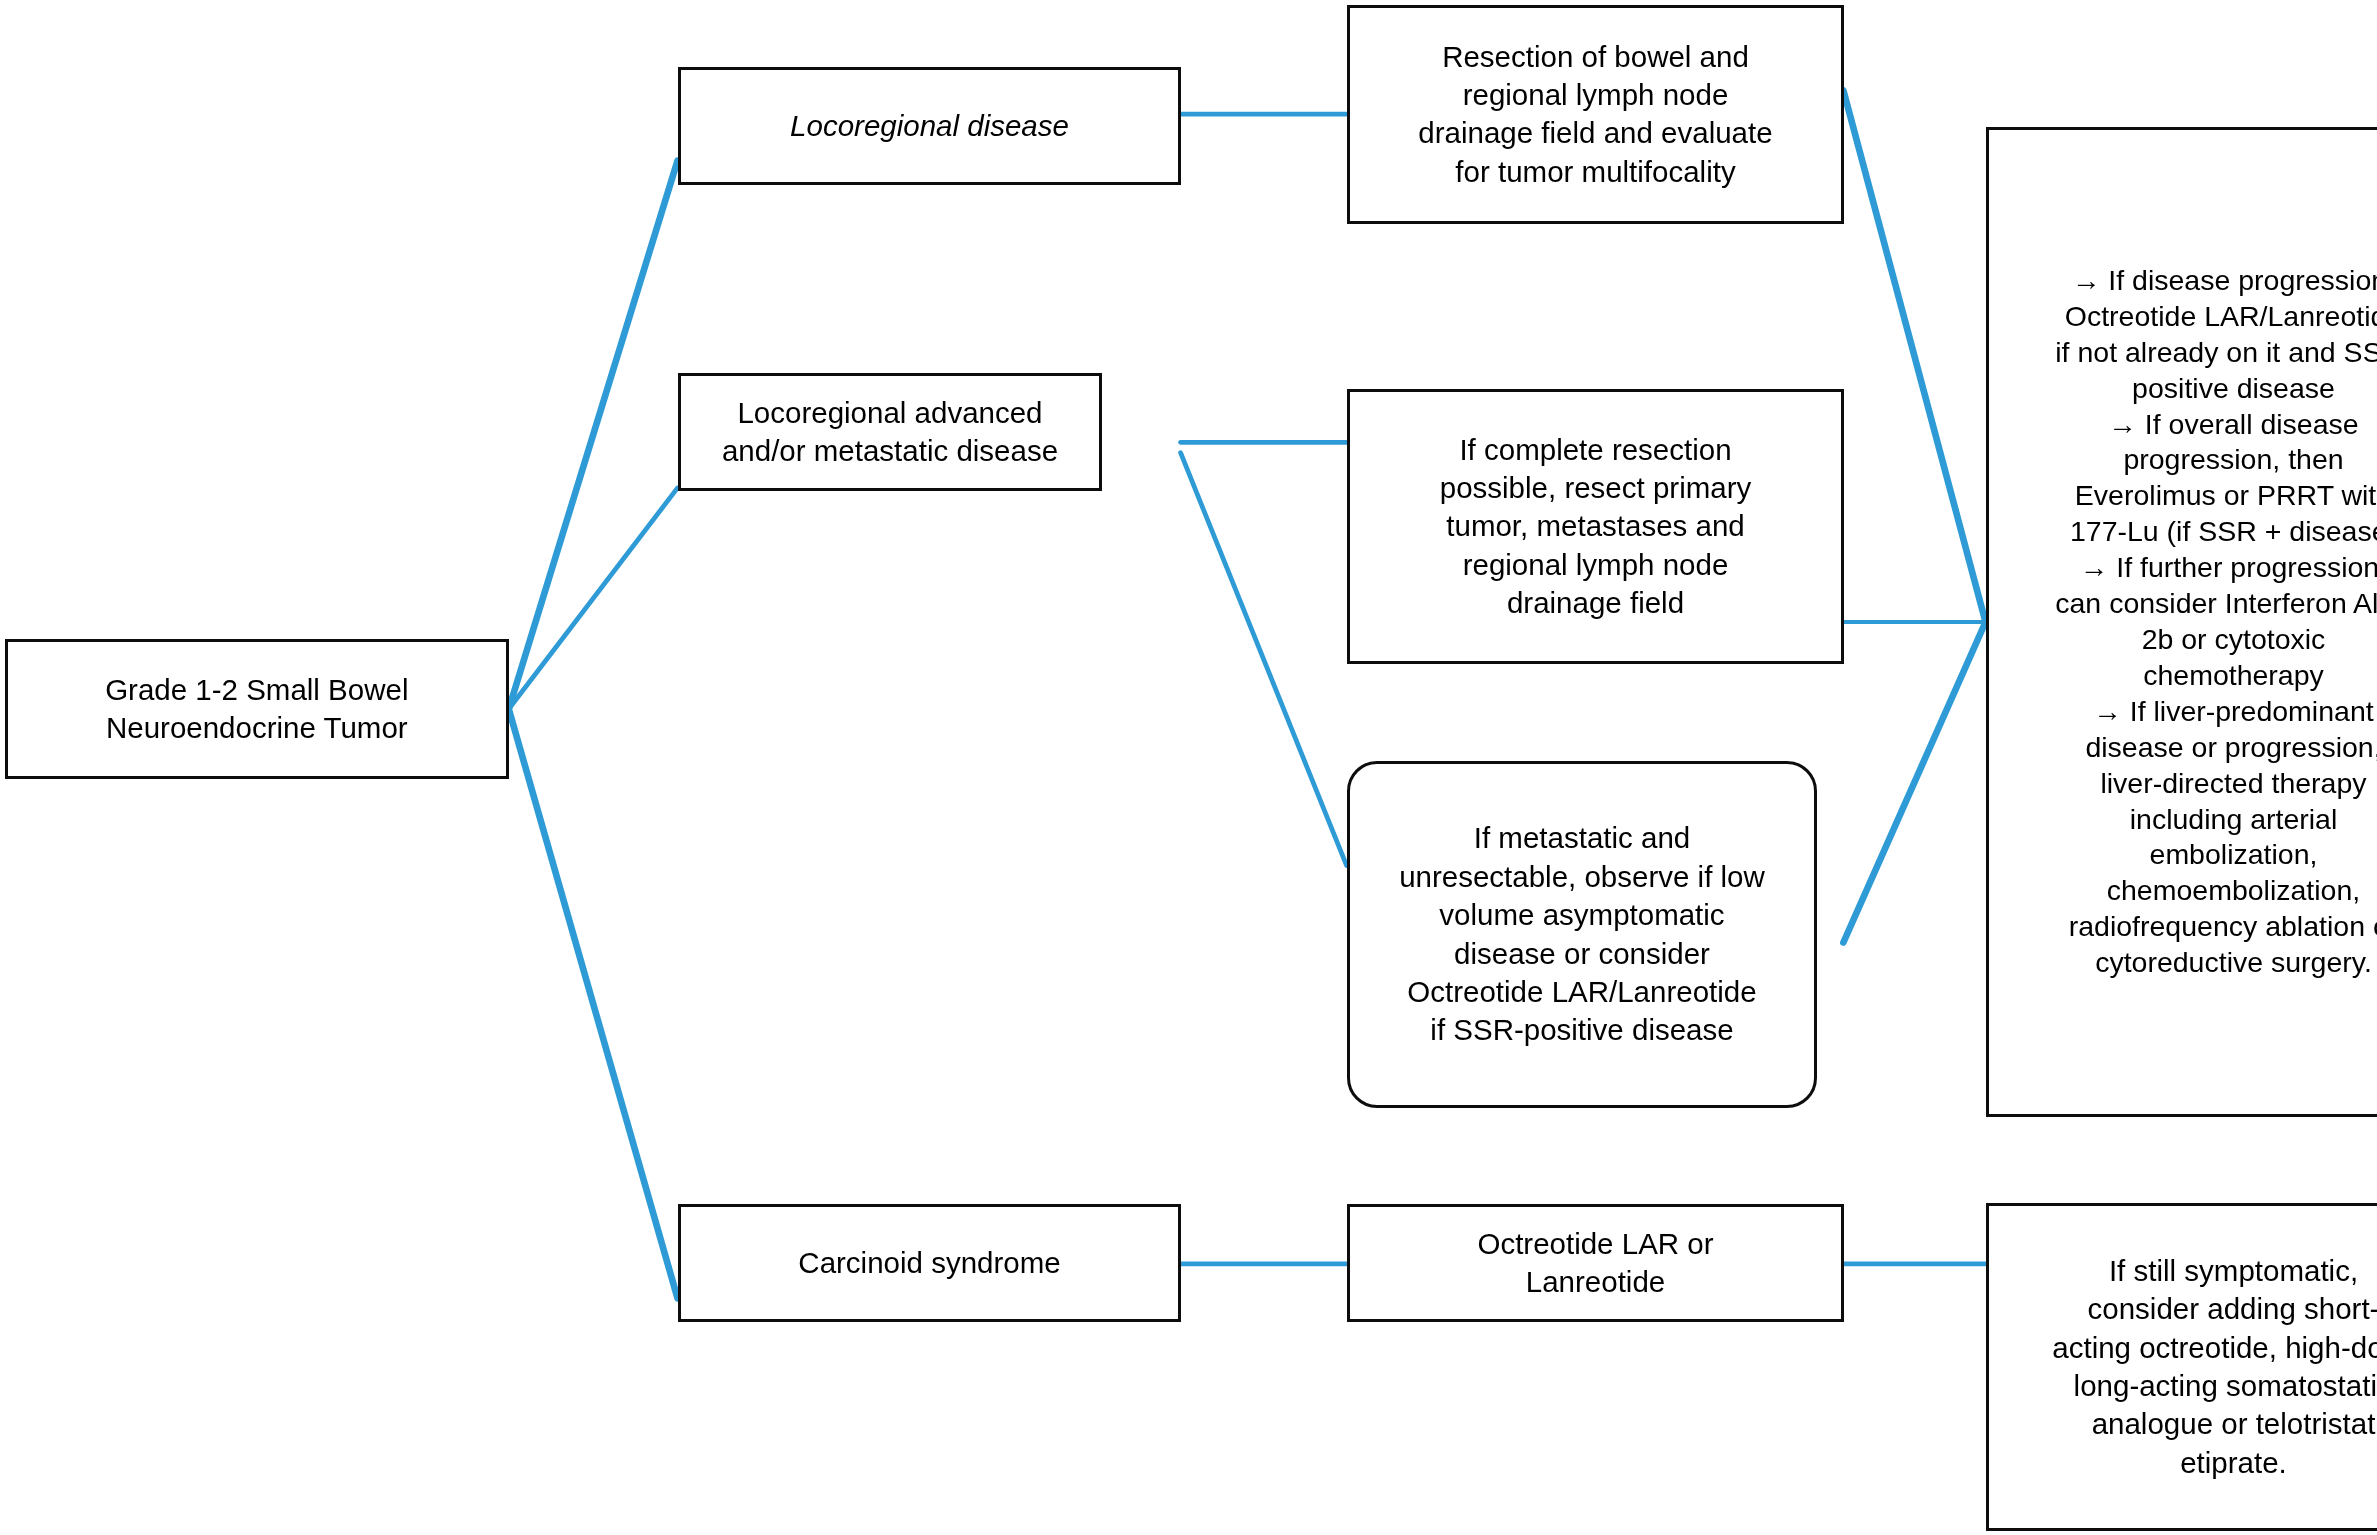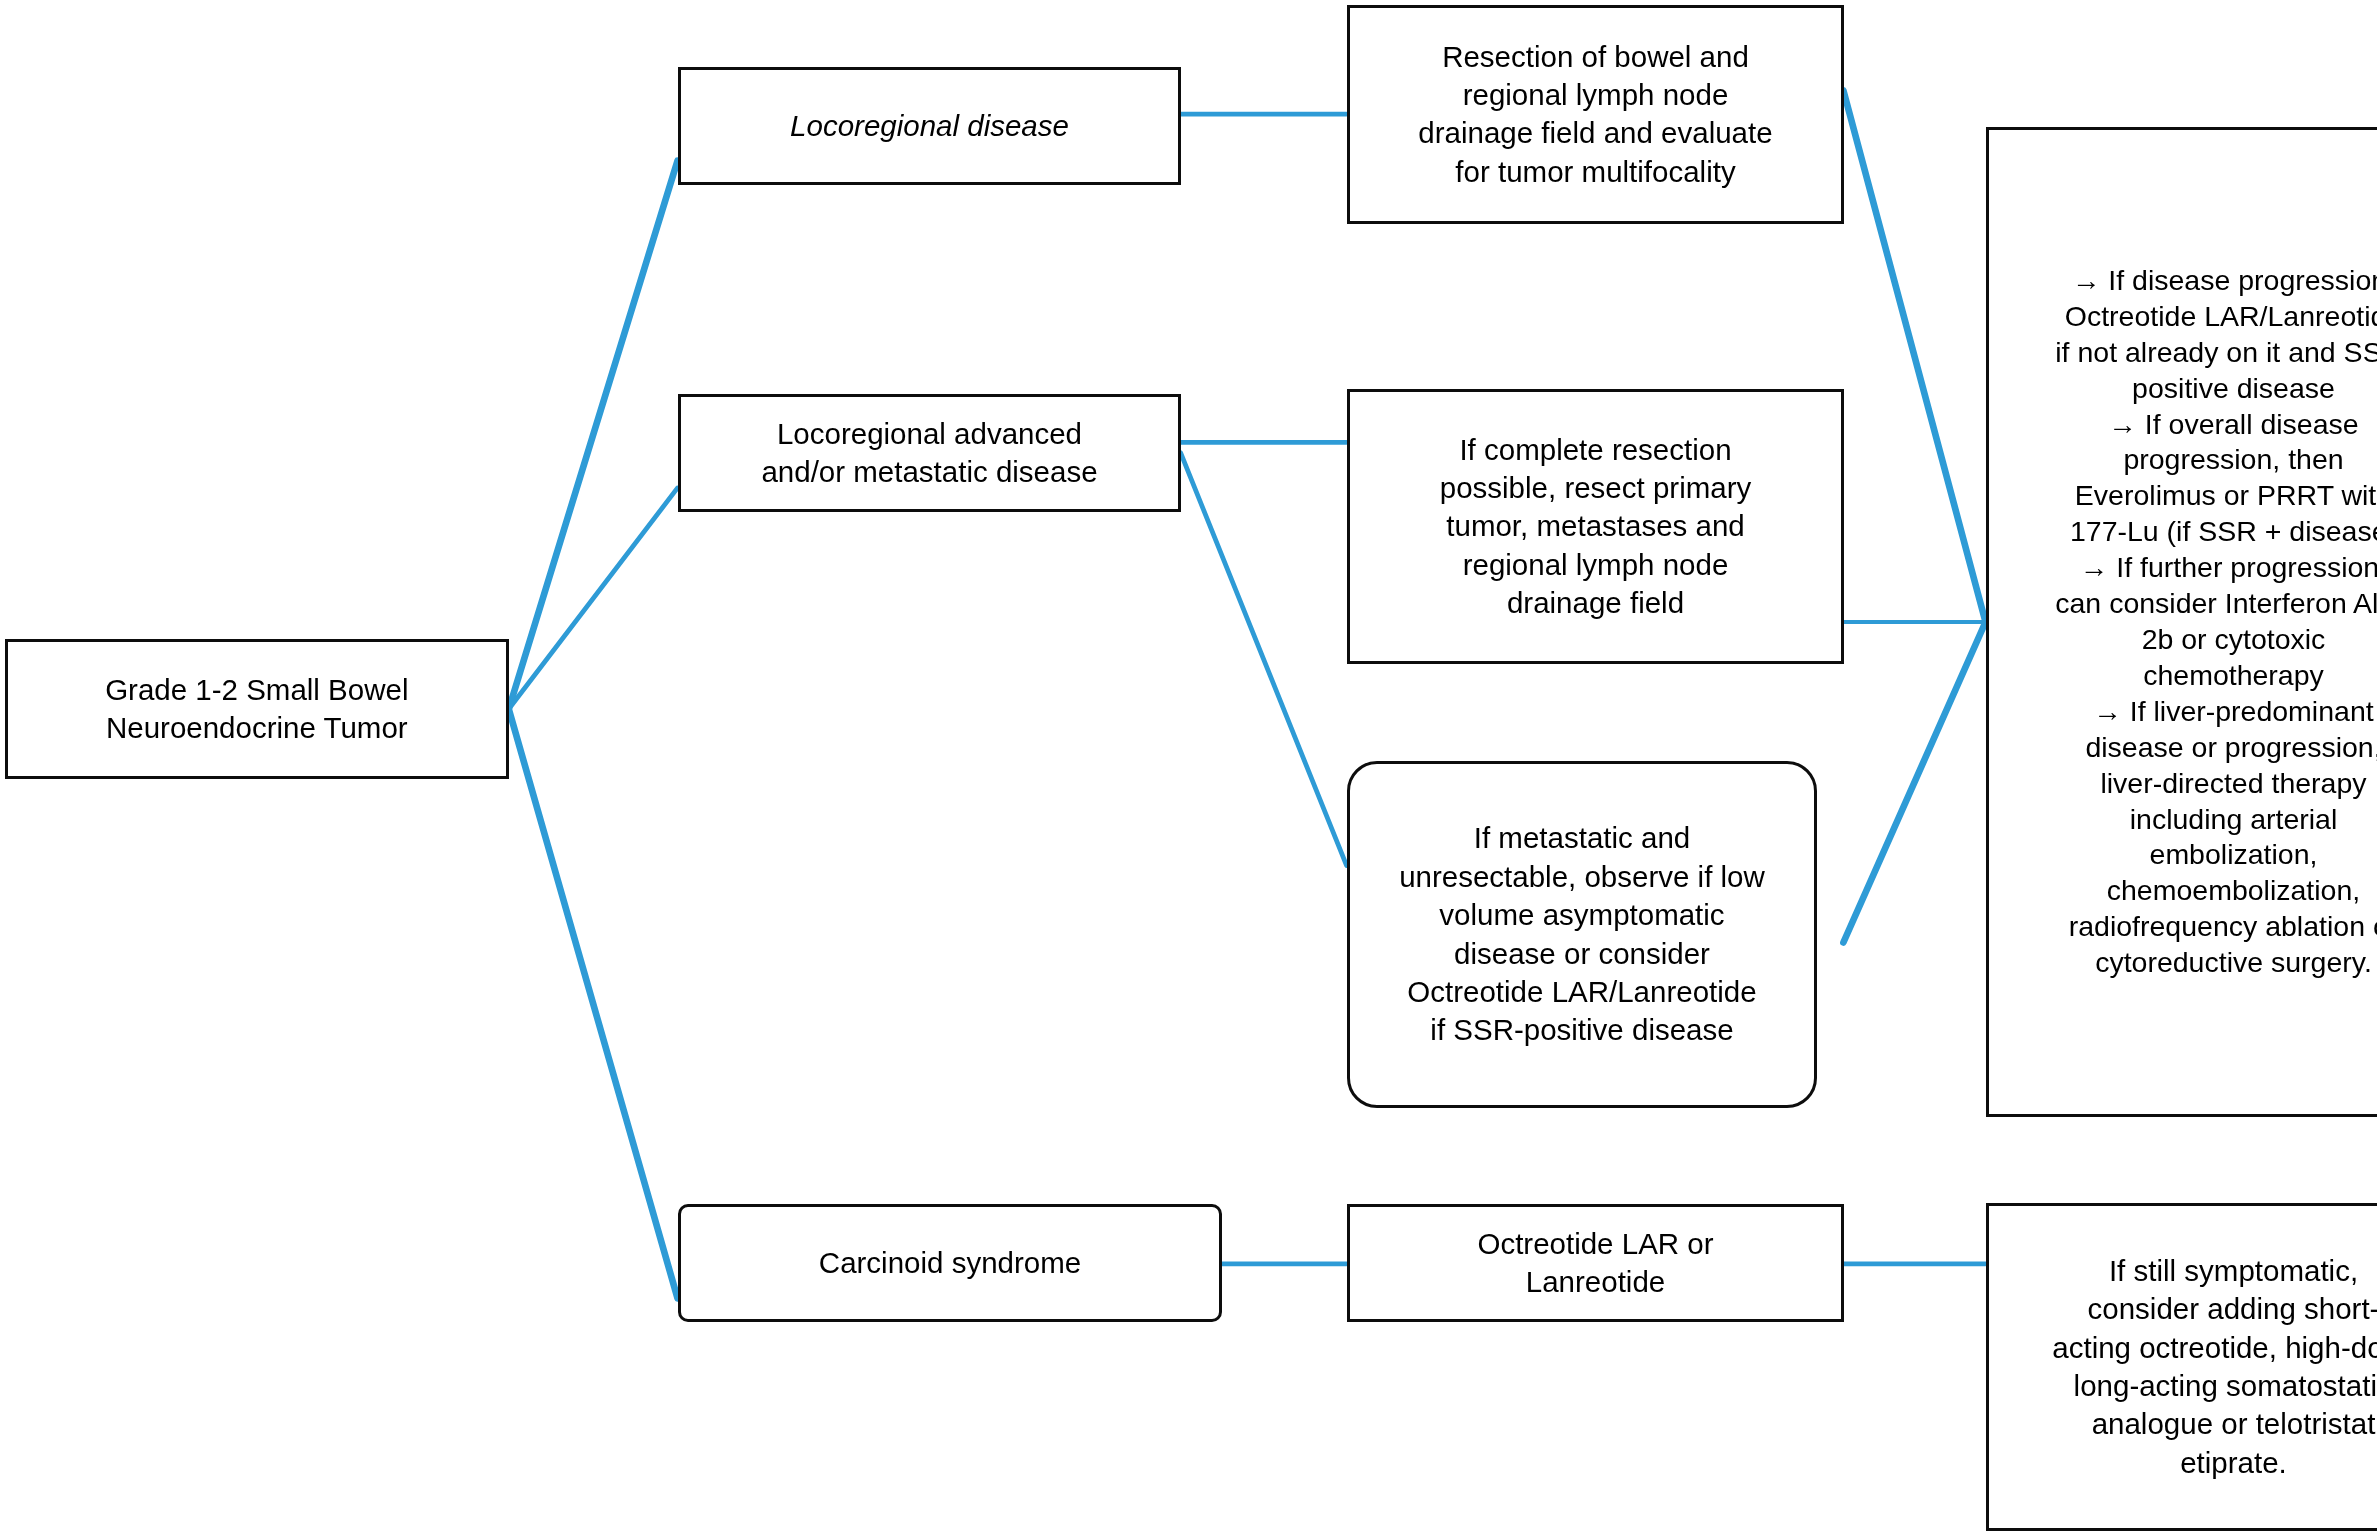--- a/index.html
+++ b/index.html
@@ -41,22 +41,22 @@
     color: #000000;
     font-size: 29.5px;
     line-height: 1.30;
     white-space: pre-line;
     padding: 0 24px;
     box-sizing: border-box;
   }
   
   #node-root        { left: 4.8px;   top: 639px; width: 504px; height: 140px; }
   #node-loco        { left: 678px; top: 67px;  width: 503px; height: 118px; font-style: italic; }
-  #node-advmet      { left: 678px; top: 394px;  width: 503px; height: 118px; }
-  #node-carcinoid   { left: 678px; top: 1204px; width: 544px; height: 118px; border-radius: 10px; }
+  #node-advmet      { left: 678px; top: 373px;  width: 424px; height: 118px; }
+  #node-carcinoid   { left: 678px; top: 1204px; width: 503px; height: 118px; }
 
   #node-resection   { left: 1347px; top: 4.8px;   width: 497px; height: 219px; }
   #node-complete    { left: 1347px; top: 389px;  width: 497px; height: 275px; }
   #node-metastatic  { left: 1347px; top: 761px; width: 470px; height: 347px; border-radius: 30px; }
   #node-octreotide  { left: 1347px; top: 1204px; width: 497px; height: 118px; align-items: center; }
 
   #node-progression { left: 1986px; top: 127px;  width: 495px; height: 990px; }
   #node-symptomatic { left: 1986px; top: 1203px; width: 495px; height: 328px; }
 
   #node-root .node-text,

